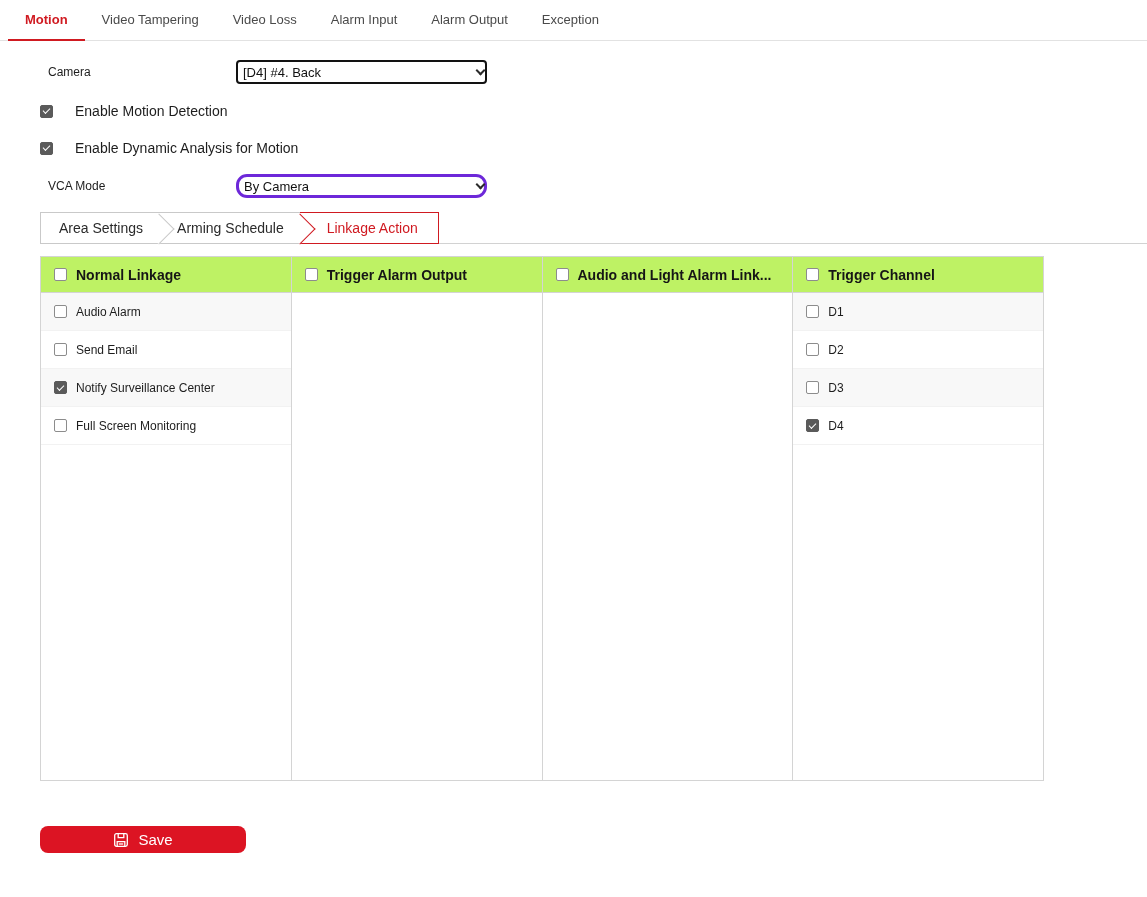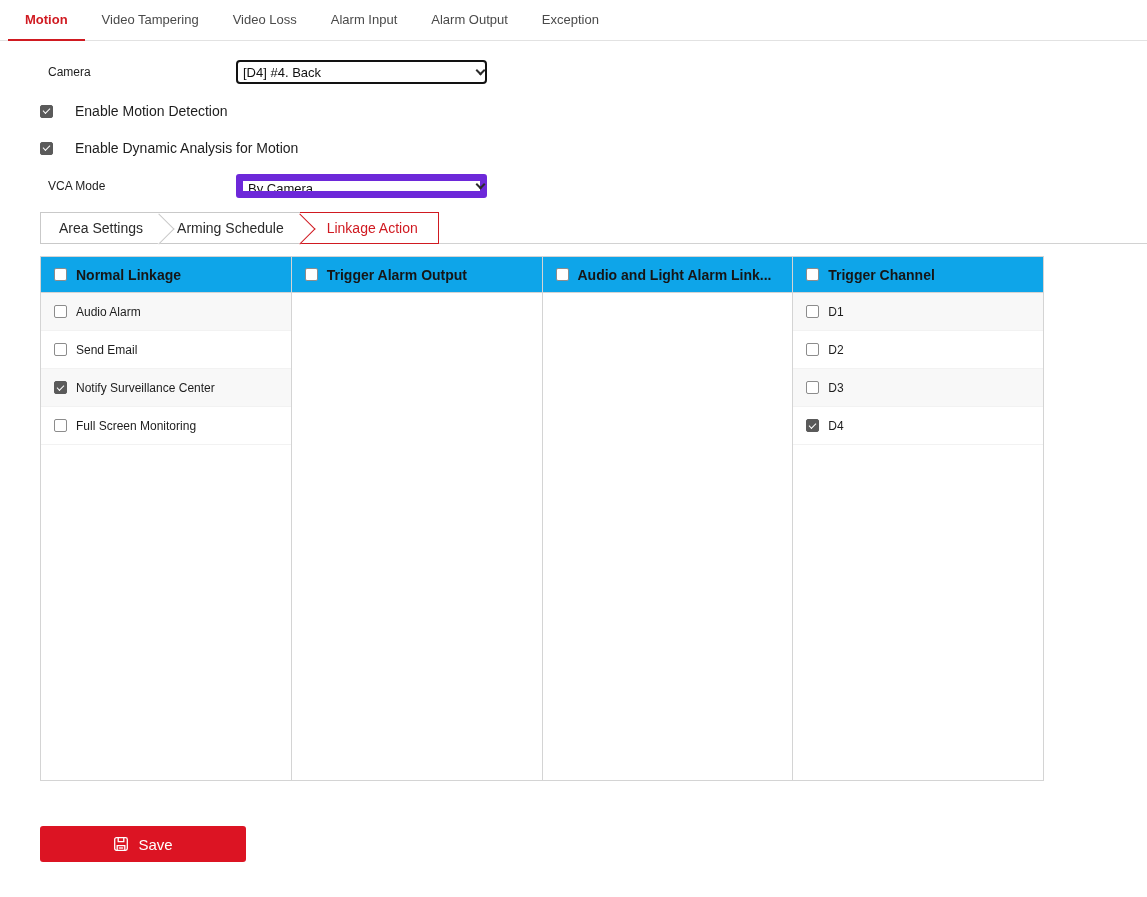--- a/index.html
+++ b/index.html
@@ -27,21 +27,21 @@
 
   
   .content{padding-left:40px;}
   .form-row{display:flex;align-items:center;}
   .camera-row{margin-top:19px;height:24px;}
   .vca-row{margin-top:16px;height:24px;}
   .flabel{width:188px;font-size:12px;color:#1d1d1d;margin-left:8px;}
   .selwrap{position:relative;width:258px;height:24px;}
   select.sel{
     -webkit-appearance:none;appearance:none;width:251px;height:24px;
-    border:7px solid #6d28d9;border-radius:3px;background:#fff;color:#111;
+    border:3px solid #6d28d9;border-radius:11px;background:#fff;color:#111;
     font-family:"Liberation Sans",sans-serif;font-size:13px;padding:0 24px 0 5px;cursor:pointer;
   }
   select.sel-focused{border:2px solid #121212;border-radius:4px;}
   .sel-arrow{
     position:absolute;right:10px;top:7px;width:7px;height:7px;pointer-events:none;
     border-right:2px solid #2b2b2b;border-bottom:2px solid #2b2b2b;transform:rotate(45deg);
   }
 
   
   .cb{
@@ -81,33 +81,33 @@
   .chev-red::before{border-top:1px solid var(--red);border-right:1px solid var(--red);}
 
   
   .linkage-table{
     display:flex;margin-top:12px;width:1004px;height:525px;
     border:1px solid var(--table-border);background:#fff;
   }
   .tcol{flex:1;min-width:0;display:flex;flex-direction:column;border-right:1px solid var(--table-border);}
   .tcol:last-child{border-right:none;}
   .thead{
-    flex:none;height:36px;background:#0ea5e9;border-bottom:1px solid var(--table-border);
+    flex:none;height:36px;background:#bef264;border-bottom:1px solid var(--table-border);
     display:flex;align-items:center;gap:9px;padding:0 8px 0 13px;
     font-size:14px;font-weight:bold;color:#161616;white-space:nowrap;overflow:hidden;
   }
   .trow{
     height:38px;display:flex;align-items:center;gap:9px;padding-left:13px;
     font-size:12px;color:#1d1d1d;border-bottom:1px solid #f2f2f2;cursor:default;
   }
   .trow:nth-child(odd){background:var(--stripe);}
 
   
   .save-btn{
-    margin-top:45px;width:206px;height:36px;border:none;border-radius:3px;
+    margin-top:45px;width:206px;height:27px;border:none;border-radius:8px;
     background:var(--btn-red);color:#fff;display:flex;align-items:center;justify-content:center;
     gap:9px;font-family:"Liberation Sans",sans-serif;font-size:15px;cursor:pointer;
   }
   .save-btn svg{display:block;}
 </style>
 </head>
 <body>
 
 <nav class="tabbar">
   <div class="tab" data-active="true">

